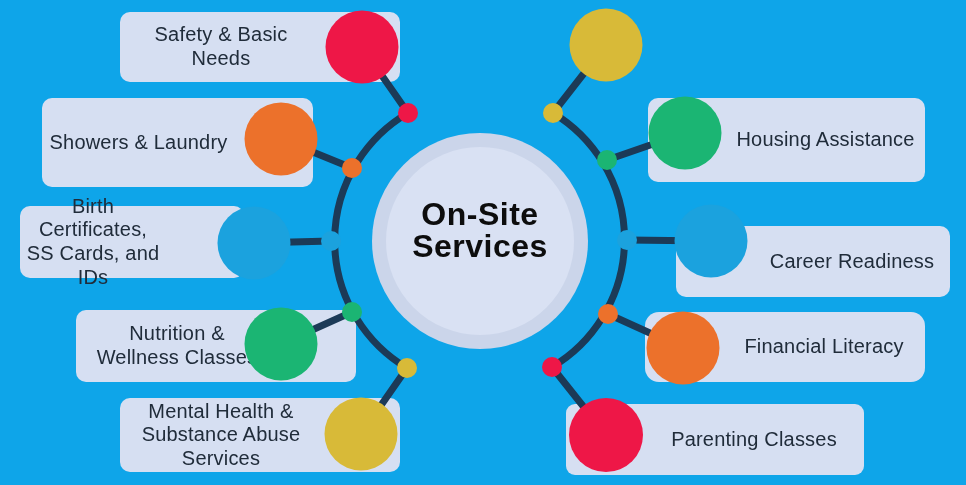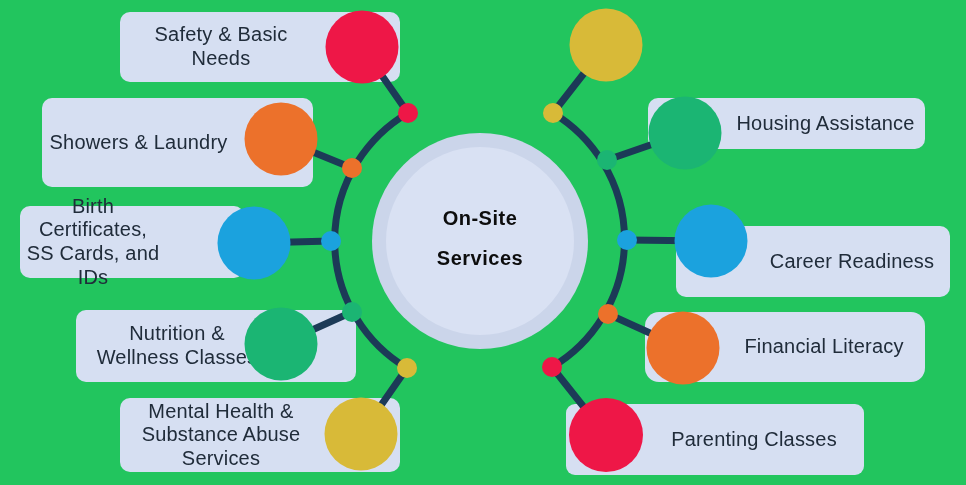--- a/index.html
+++ b/index.html
@@ -1,19 +1,19 @@
 <!DOCTYPE html>
 <html style="--red: #ee1747; --orange: #ec712b; --blue: #1ba2de; --green: #1bb573; --yellow: #d8ba38; --line: #1c3a57; --label_bg: #d6dff2; --label_text: #202c3a; --center_outer: #cbd5ea; --center_inner: #d9e1f3; --title_text: #0d0d0d;"><head>
 <meta charset="utf-8">
 <style>
   html,body{margin:0;padding:0;background:#ffffff;}
   .stage{
     position:relative;
     width:966px;height:485px;
-    background:#22c55e;
+    background:#0ea5e9;
     font-family:"Liberation Sans", sans-serif;
     overflow:hidden;
   }
   .label-box{
     position:absolute;
     background:var(--label_bg);
     border-radius:10px;
     display:flex;
     align-items:center;
     justify-content:center;
@@ -33,22 +33,22 @@
   .diagram-svg{
     position:absolute;left:0;top:0;z-index:2;
     pointer-events:none;
   }
   .center-title{
     position:absolute;
     left:380px;top:198px;width:200px;
     z-index:3;
     text-align:center;
     font-weight:bold;
-    font-size:20px;
-    line-height:40px;
+    font-size:32px;
+    line-height:32px;
     letter-spacing:0.5px;
     color:var(--title_text);
     white-space:pre-line;
   }
   .stroke-line{stroke:var(--line);stroke-width:7;fill:none;stroke-linecap:round;}
   .fill-red{fill:var(--red);}
   .fill-orange{fill:var(--orange);}
   .fill-blue{fill:var(--blue);}
   .fill-green{fill:var(--green);}
   .fill-yellow{fill:var(--yellow);}
@@ -74,21 +74,21 @@
   <div class="label-box left" style="left:40px;top:310px;width:280px;height:72px;margin-left:36px;">
     <span class="label-text">Nutrition &amp;
 Wellness Classes</span>
   </div>
   <div class="label-box left" style="left:120px;top:398px;width:280px;height:74px;">
     <span class="label-text">Mental Health &amp;
 Substance Abuse
 Services</span>
   </div>
 
-  <div class="label-box right" style="left:648px;top:98px;width:277px;height:51px;">
+  <div class="label-box right" style="left:648px;top:98px;width:277px;height:84px;">
     <span class="label-text">Housing Assistance</span>
   </div>
   <div class="label-box right" style="left:676px;top:206px;width:274px;height:71px;margin-top:20px;">
     <span class="label-text">Career Readiness</span>
   </div>
   <div class="label-box right" style="left:645px;top:312px;width:280px;height:70px;border-radius:14px;">
     <span class="label-text">Financial Literacy</span>
   </div>
   <div class="label-box right" style="left:566px;top:404px;width:298px;height:71px;border-radius:9px;">
     <span class="label-text">Parenting Classes</span>

